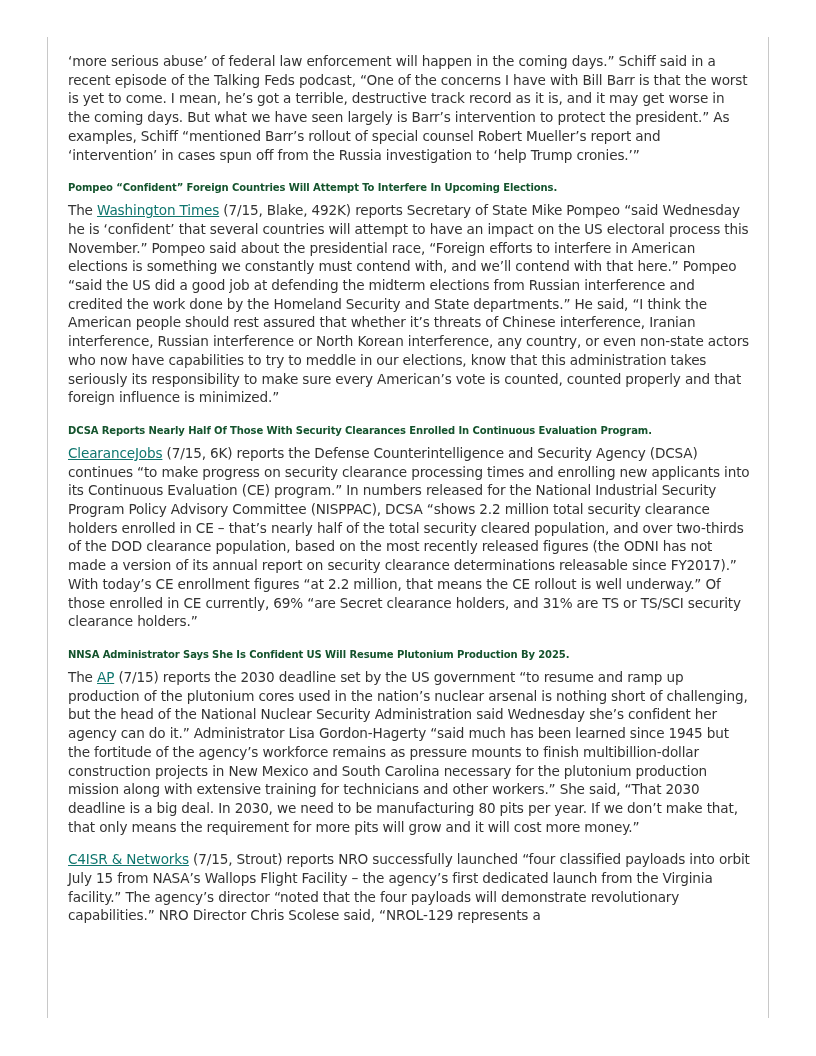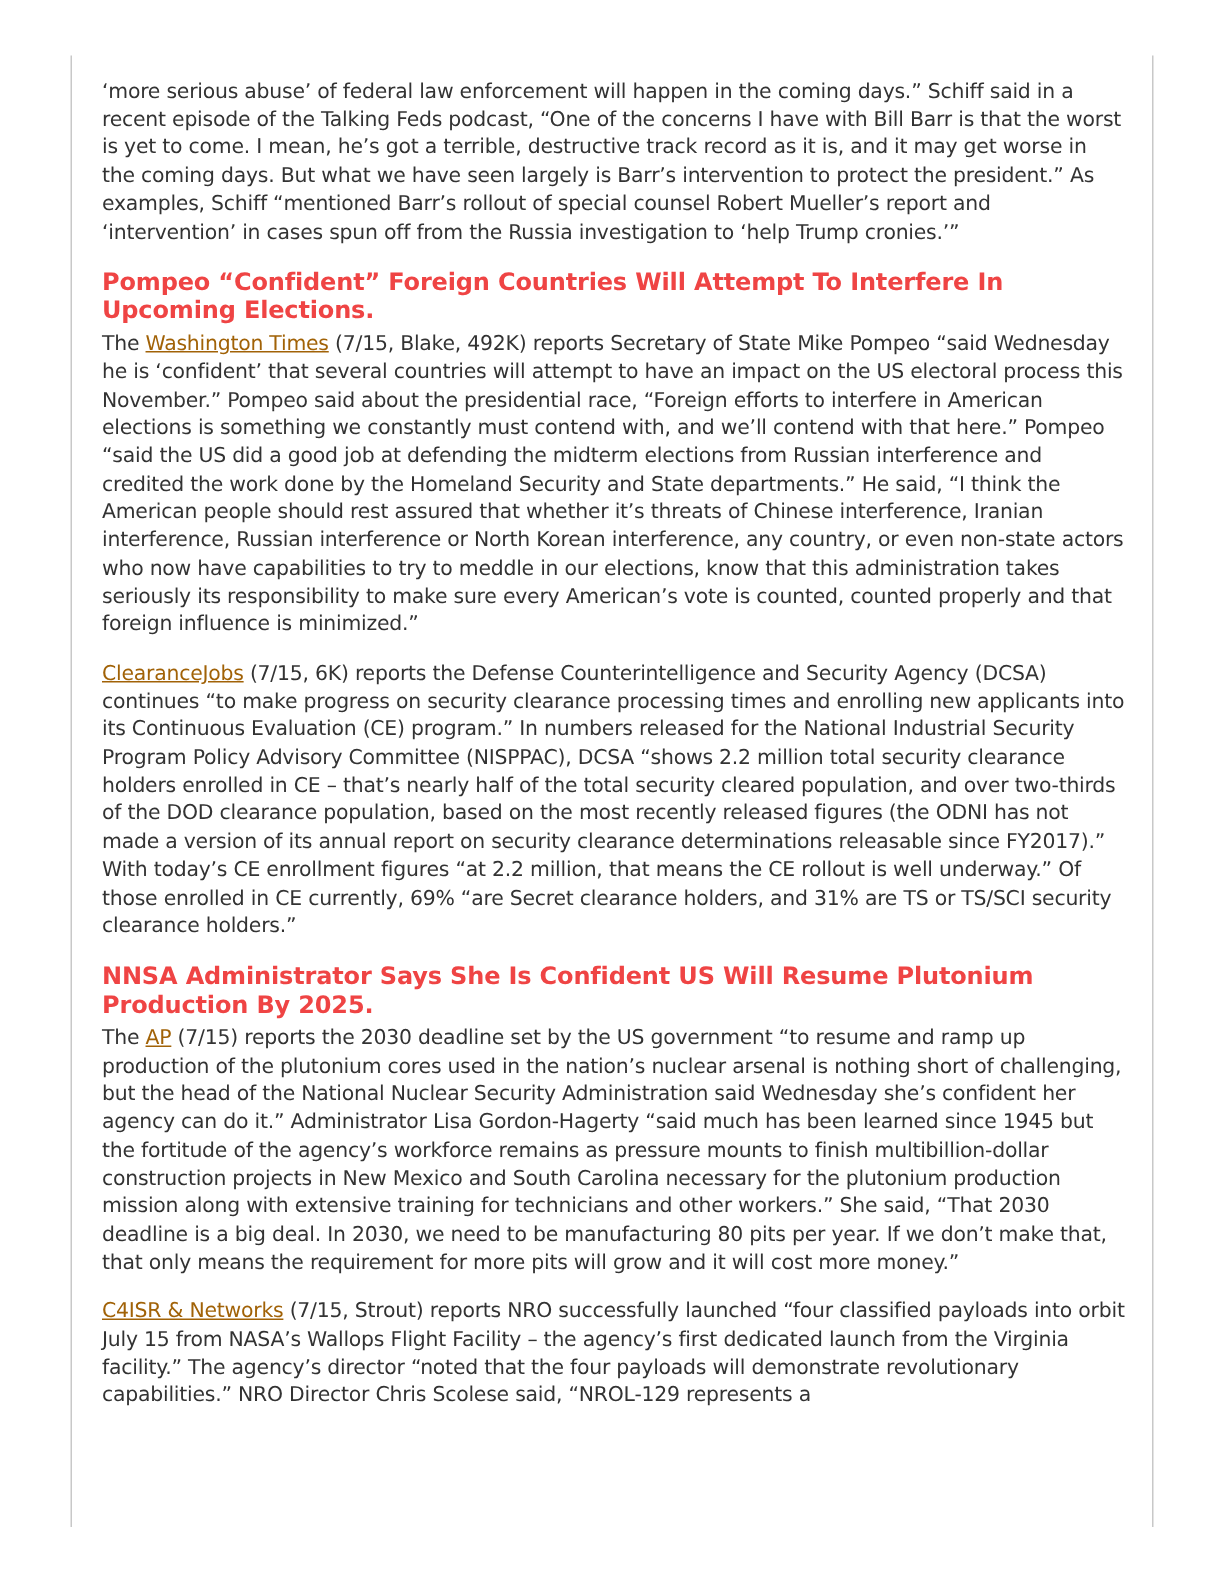--- a/index.html
+++ b/index.html
@@ -9,39 +9,40 @@
     border-left: 1px solid #c8c8c8; border-right: 1px solid #c8c8c8;
   }
   .content {
     position: absolute; left: 68px; top: 36px; width: 682px;
     font-family: "DejaVu Sans", sans-serif; font-size: 13.6px; line-height: 18.7px;
     color: #333333; letter-spacing: -0.15px; margin-top: 16px;
   }
   p { margin: 0; }
   .story { margin-bottom: 14px; }
   h3 {
-    margin: 0 0 4px 0; font-size: 16px; line-height: 19px; font-weight: bold; color: #ef4444;
+    margin: 0 0 4px 0; font-size: 10px; line-height: 19px; font-weight: bold; color: #14532d;
     letter-spacing: -0.1px;
   }
-  a { color: #a16207; text-decoration: underline; }
+  a { color: #0f766e; text-decoration: underline; }
 </style>
 </head>
 <body>
 
 <div class="frame"></div>
 
 <div class="content">
   <p class="story">‘more serious abuse’ of federal law enforcement will happen in the coming days.” Schiff said in a recent episode of the Talking Feds podcast, “One of the concerns I have with Bill Barr is that the worst is yet to come. I mean, he’s got a terrible, destructive track record as it is, and it may get worse in the coming days. But what we have seen largely is Barr’s intervention to protect the president.” As examples, Schiff “mentioned Barr’s rollout of special counsel Robert Mueller’s report and ‘intervention’ in cases spun off from the Russia investigation to ‘help Trump cronies.’”</p>
 
   <div class="story">
     <h3>Pompeo “Confident” Foreign Countries Will Attempt To Interfere In Upcoming Elections.</h3>
     <p><span>The </span><a href="#">Washington Times</a><span> (7/15, Blake, 492K) reports Secretary of State Mike Pompeo “said Wednesday he is ‘confident’ that several countries will attempt to have an impact on the US electoral process this November.” Pompeo said about the presidential race, “Foreign efforts to interfere in American elections is something we constantly must contend with, and we’ll contend with that here.” Pompeo “said the US did a good job at defending the midterm elections from Russian interference and credited the work done by the Homeland Security and State departments.” He said, “I think the American people should rest assured that whether it’s threats of Chinese interference, Iranian interference, Russian interference or North Korean interference, any country, or even non-state actors who now have capabilities to try to meddle in our elections, know that this administration takes seriously its responsibility to make sure every American’s vote is counted, counted properly and that foreign influence is minimized.”</span></p>
   </div>
 
   <div class="story">
+    <h3>DCSA Reports Nearly Half Of Those With Security Clearances Enrolled In Continuous Evaluation Program.</h3>
     <p><span></span><a href="#">ClearanceJobs</a><span> (7/15, 6K) reports the Defense Counterintelligence and Security Agency (DCSA) continues “to make progress on security clearance processing times and enrolling new applicants into its Continuous Evaluation (CE) program.” In numbers released for the National Industrial Security Program Policy Advisory Committee (NISPPAC), DCSA “shows 2.2 million total security clearance holders enrolled in CE – that’s nearly half of the total security cleared population, and over two-thirds of the DOD clearance population, based on the most recently released figures (the ODNI has not made a version of its annual report on security clearance determinations releasable since FY2017).” With today’s CE enrollment figures “at 2.2 million, that means the CE rollout is well underway.” Of those enrolled in CE currently, 69% “are Secret clearance holders, and 31% are TS or TS/SCI security clearance holders.”</span></p>
   </div>
 
   <div class="story">
     <h3>NNSA Administrator Says She Is Confident US Will Resume Plutonium Production By 2025.</h3>
     <p><span>The </span><a href="#">AP</a><span> (7/15) reports the 2030 deadline set by the US government “to resume and ramp up production of the plutonium cores used in the nation’s nuclear arsenal is nothing short of challenging, but the head of the National Nuclear Security Administration said Wednesday she’s confident her agency can do it.” Administrator Lisa Gordon-Hagerty “said much has been learned since 1945 but the fortitude of the agency’s workforce remains as pressure mounts to finish multibillion-dollar construction projects in New Mexico and South Carolina necessary for the plutonium production mission along with extensive training for technicians and other workers.” She said, “That 2030 deadline is a big deal. In 2030, we need to be manufacturing 80 pits per year. If we don’t make that, that only means the requirement for more pits will grow and it will cost more money.”</span></p>
   </div>
 
   <div class="story">
     <p><span></span><a href="#">C4ISR &amp; Networks</a><span> (7/15, Strout) reports NRO successfully launched “four classified payloads into orbit July 15 from NASA’s Wallops Flight Facility – the agency’s first dedicated launch from the Virginia facility.” The agency’s director “noted that the four payloads will demonstrate revolutionary capabilities.” NRO Director Chris Scolese said, “NROL-129 represents a</span></p>

